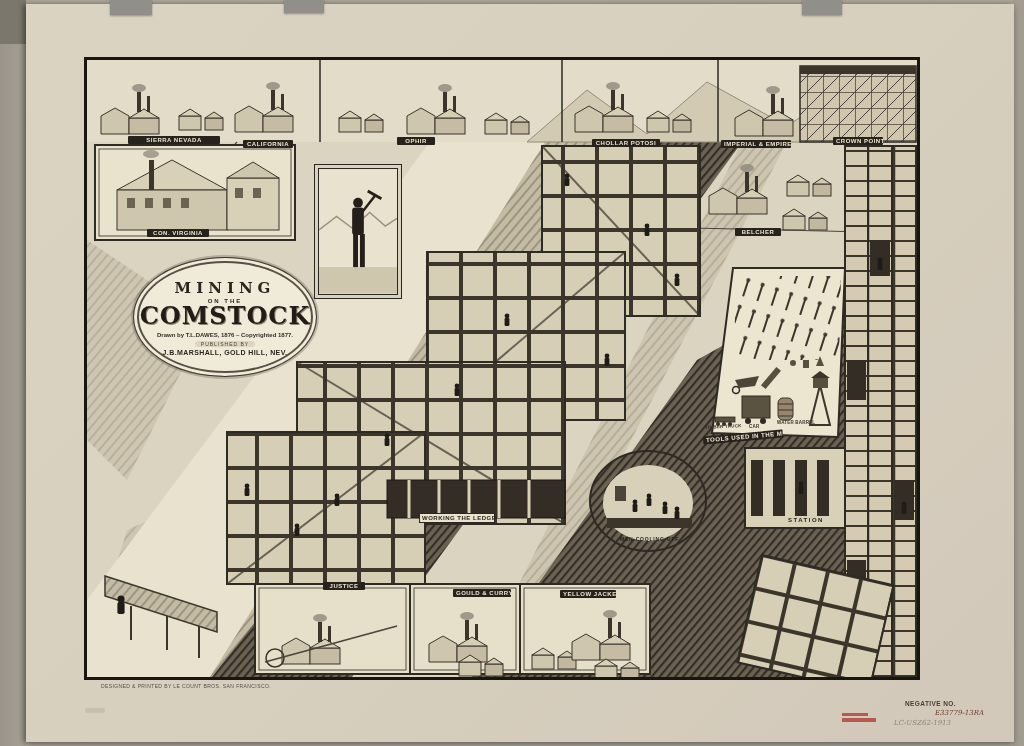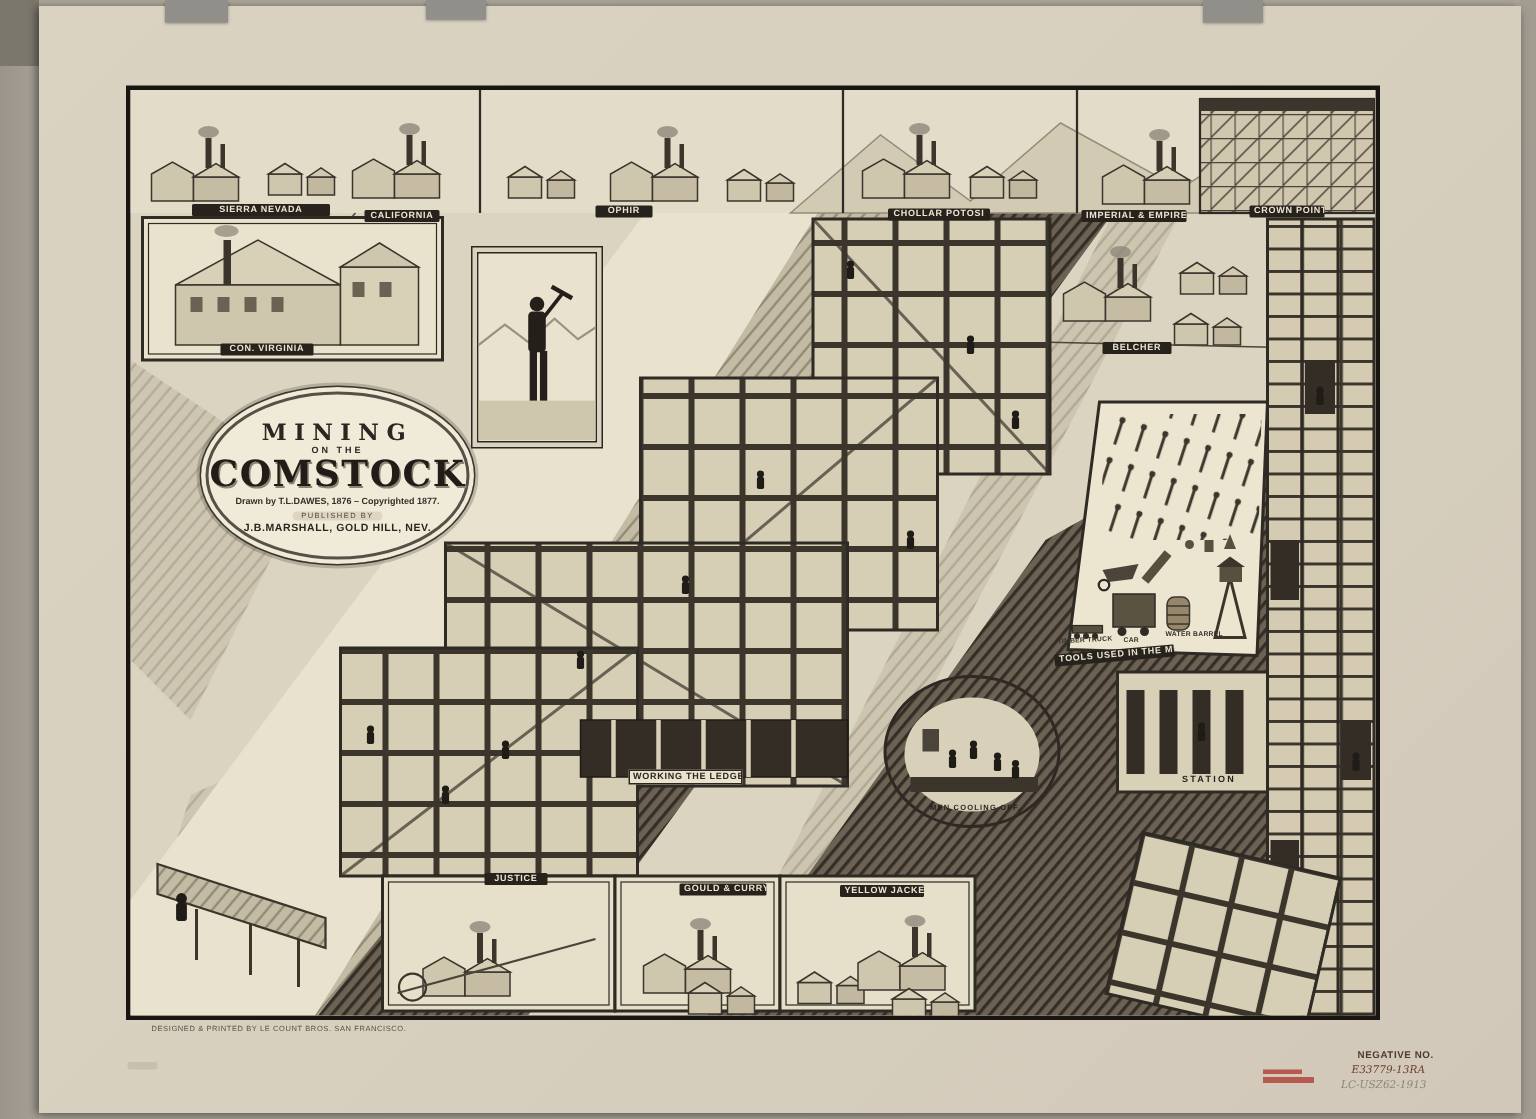--- a/index.html
+++ b/index.html
@@ -50,21 +50,21 @@
   .portrait { position:absolute; left:318px; top:168px; width:80px; height:127px; z-index:6;
       background:#e9e2ce; border:1px solid #2b2620;
       box-shadow: 0 0 0 3px #d9d2bf, 0 0 0 4px #2b2620; }
   .portrait svg { width:100%; height:100%; display:block; }
 
   .imprint { position:absolute; left:101px; top:683px; font-size:5px; color:#55504a;
              letter-spacing:.4px; z-index:6; white-space:nowrap; }
 
   .neg-label { position:absolute; left:905px; top:700px; font-weight:bold; font-size:6.5px;
                color:#4f3a30; letter-spacing:.4px; z-index:6; }
-  .neg-hand1 { position:absolute; left:901px; top:709px; font:italic 7px "DejaVu Serif",serif;
+  .neg-hand1 { position:absolute; left:935px; top:709px; font:italic 7px "DejaVu Serif",serif;
                color:#6d3c2e; z-index:6; }
   .neg-hand2 { position:absolute; left:894px; top:719px; font:italic 7px "DejaVu Serif",serif;
                color:#8c857b; z-index:6; }
   .red-mark { position:absolute; background:#b0453c; opacity:.85; z-index:6; }
   .pencil-smudge { position:absolute; left:85px; top:708px; width:20px; height:5px;
                background:#bcb5a7; opacity:.6; z-index:6; border-radius:2px; }
 </style>
 </head>
 <body>
 

